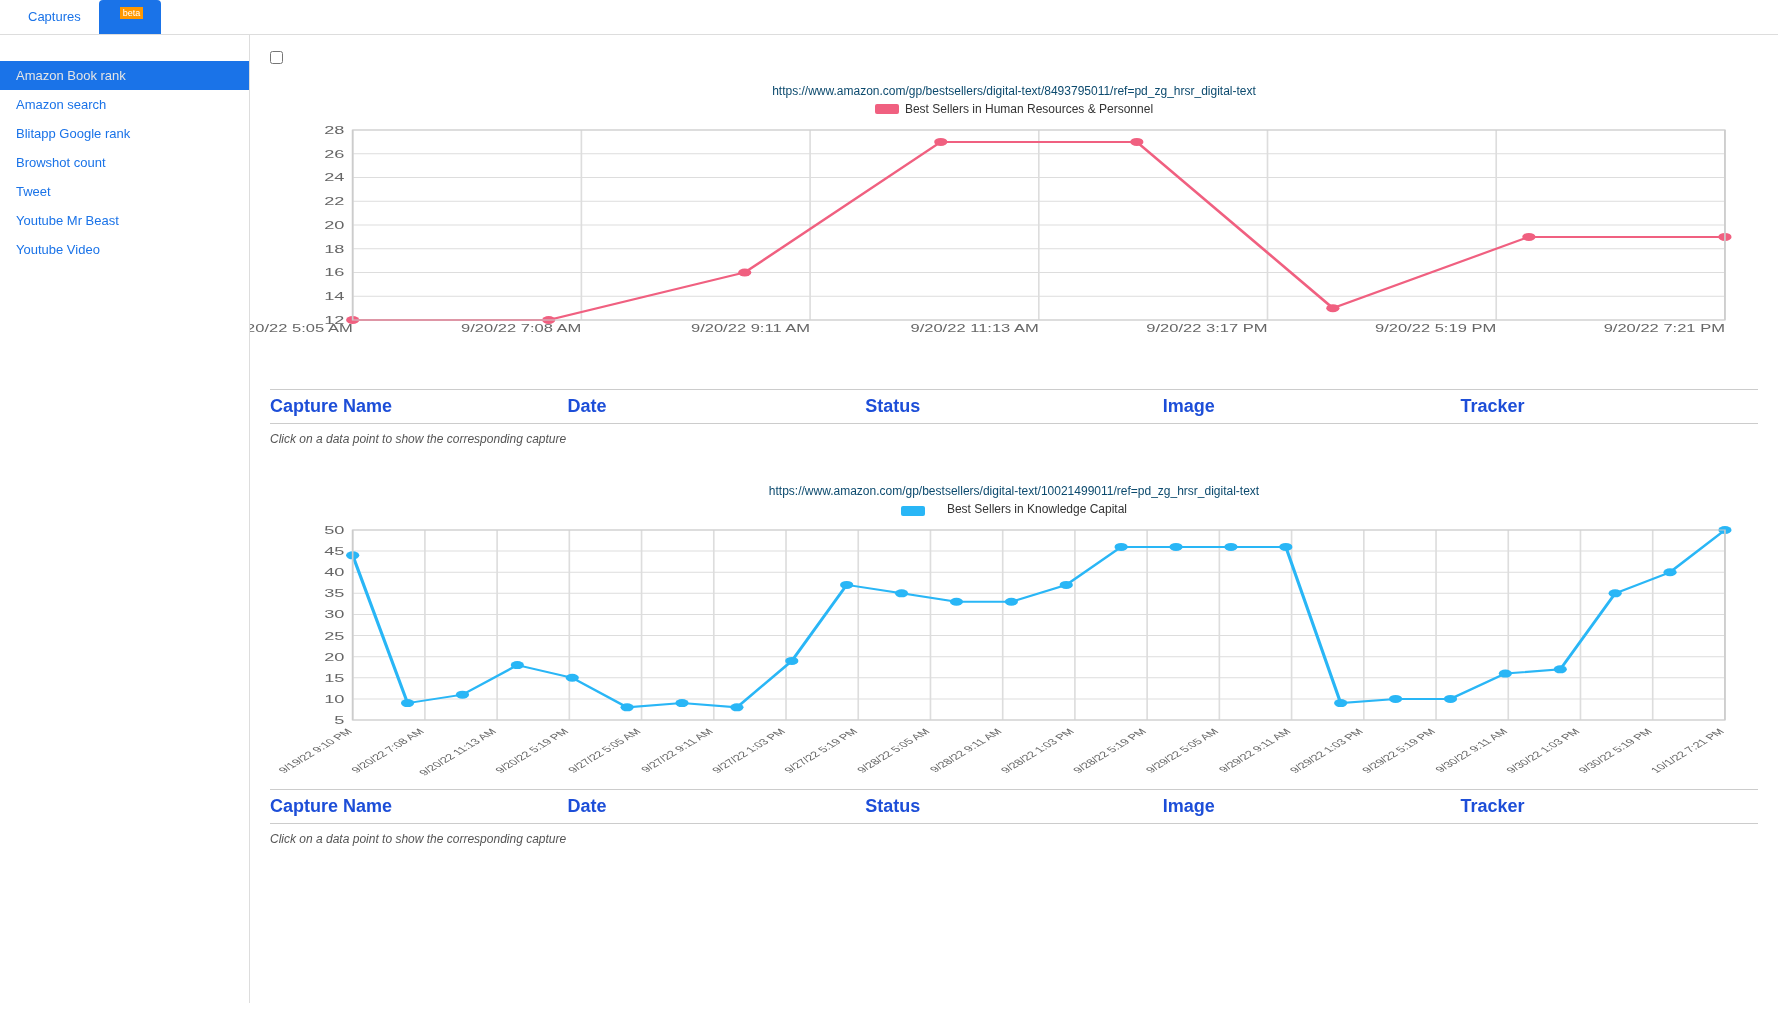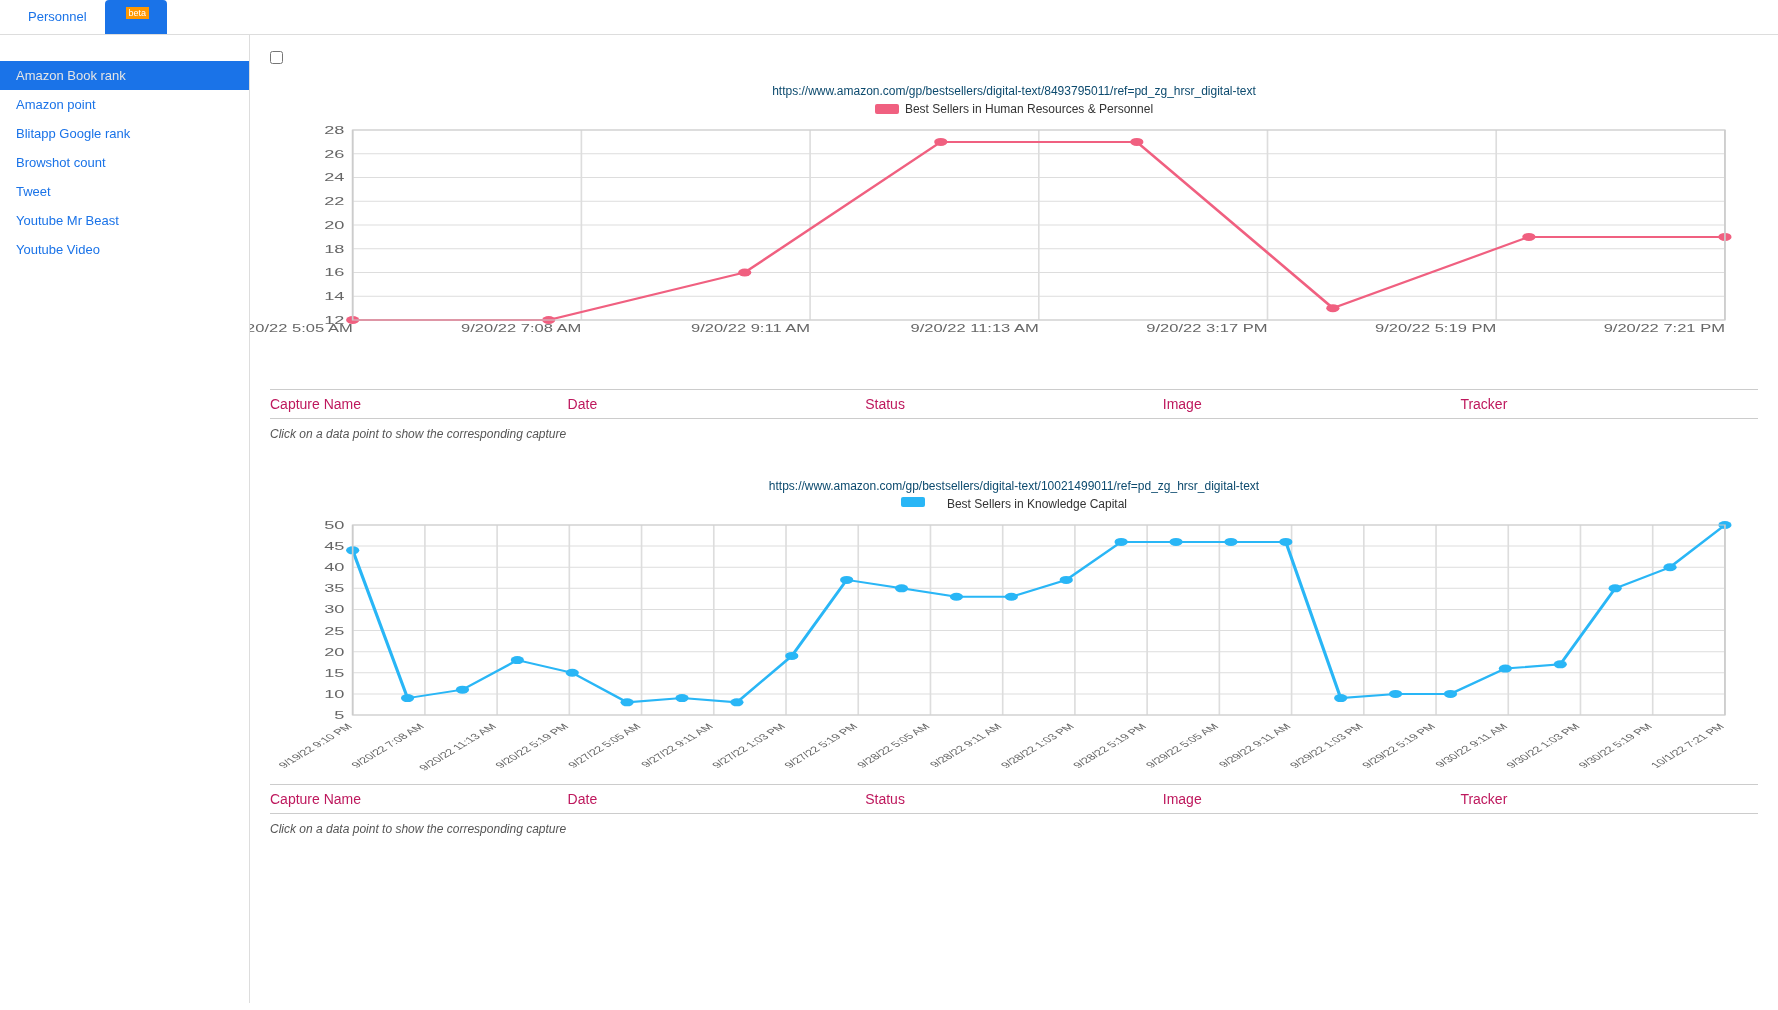--- a/index.html
+++ b/index.html
@@ -101,54 +101,54 @@
     
     .chart-table-header {
       display: flex;
       border-top: 1px solid #ccc;
       border-bottom: 1px solid #ccc;
       padding: 6px 0;
       margin-top: 6px;
     }
     .chart-table-header span {
       flex: 1;
-      font-weight: normal;
-      font-size: 14px;
-      color: #be185d;
+      font-weight: bold;
+      font-size: 18px;
+      color: #1d4ed8;
     }
     .chart-hint {
       font-size: 12px;
       color: #555;
       font-style: italic;
       padding: 8px 0;
     }
 
     
     .chart-wrapper {
       width: 100%;
       position: relative;
     }
   </style>
 </head>
 <body>
 
 <div class="tabs-bar">
-  <button class="tab-btn">Personnel</button>
+  <button class="tab-btn">Captures</button>
   <button class="tab-btn active">
     <span></span><span class="beta-badge">beta</span>
   </button>
 </div>
 
 <div class="main-layout">
 
   <div class="sidebar">
     <div class="sidebar-title"></div>
     <div id="sidebar-items">
         <div class="sidebar-item active">Amazon Book rank</div>
-        <div class="sidebar-item">Amazon point</div>
+        <div class="sidebar-item">Amazon search</div>
         <div class="sidebar-item">Blitapp Google rank</div>
         <div class="sidebar-item">Browshot count</div>
         <div class="sidebar-item">Tweet</div>
         <div class="sidebar-item">Youtube Mr Beast</div>
         <div class="sidebar-item">Youtube Video</div>
       </div>
   </div>
 
   <div class="content-area">
 
@@ -212,21 +212,21 @@
             <span>Capture Name</span>
             <span>Date</span>
             <span>Status</span>
             <span>Image</span>
             <span>Tracker</span>
           </div>
           <div class="chart-hint">Click on a data point to show the corresponding capture</div>
         </div>
         <div class="chart-section">
           <div class="chart-url">https://www.amazon.com/gp/bestsellers/digital-text/10021499011/ref=pd_zg_hrsr_digital-text</div>
-          <div style="text-align: center; display: flex; align-items: flex-start; justify-content: center; gap: 22px; margin-bottom: 4px; font-size: 12px;">
+          <div style="text-align: center; display: flex; align-items: flex-end; justify-content: center; gap: 22px; margin-bottom: 4px; font-size: 12px;">
             <span style="display: inline-block; width: 24px; height: 10px; background: rgb(41, 182, 246); border-radius: 2px;"></span>
             <span>Best Sellers in Knowledge Capital</span>
           </div>
           <div class="chart-wrapper"><svg viewBox="0 0 900 260" preserveAspectRatio="none" style="width: 100%; height: 260px; overflow: visible;">
               <line x1="50" x2="880" y1="200" y2="200" stroke="#ddd" stroke-width="1"></line>
               <text x="45" y="204" text-anchor="end" font-size="11" fill="#666">5</text>
               <line x1="50" x2="880" y1="178.88888888888889" y2="178.88888888888889" stroke="#ddd" stroke-width="1"></line>
               <text x="45" y="182.88888888888889" text-anchor="end" font-size="11" fill="#666">10</text>
               <line x1="50" x2="880" y1="157.77777777777777" y2="157.77777777777777" stroke="#ddd" stroke-width="1"></line>
               <text x="45" y="161.77777777777777" text-anchor="end" font-size="11" fill="#666">15</text>

